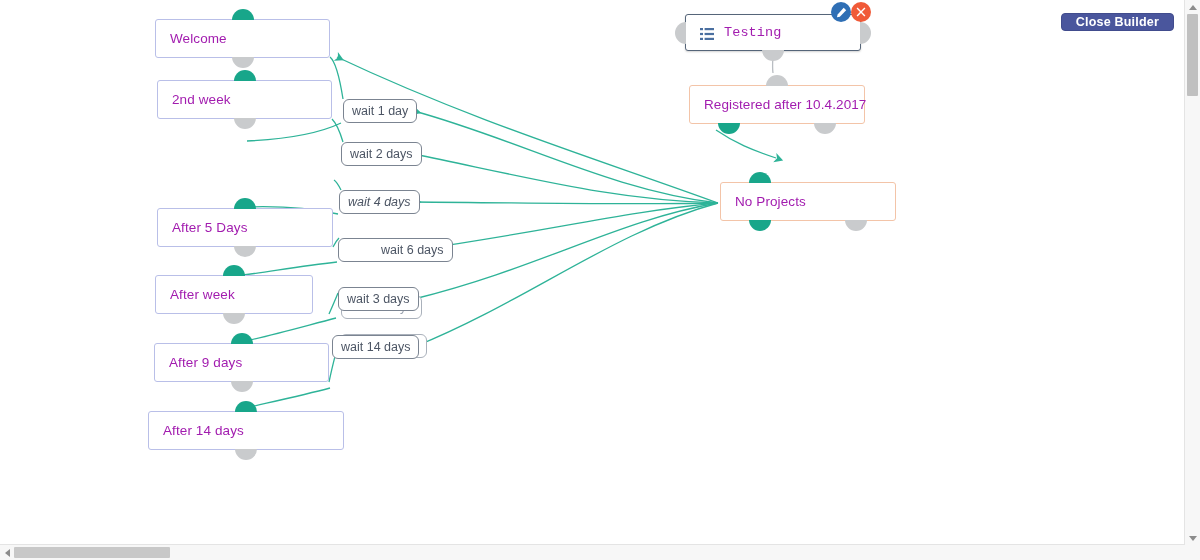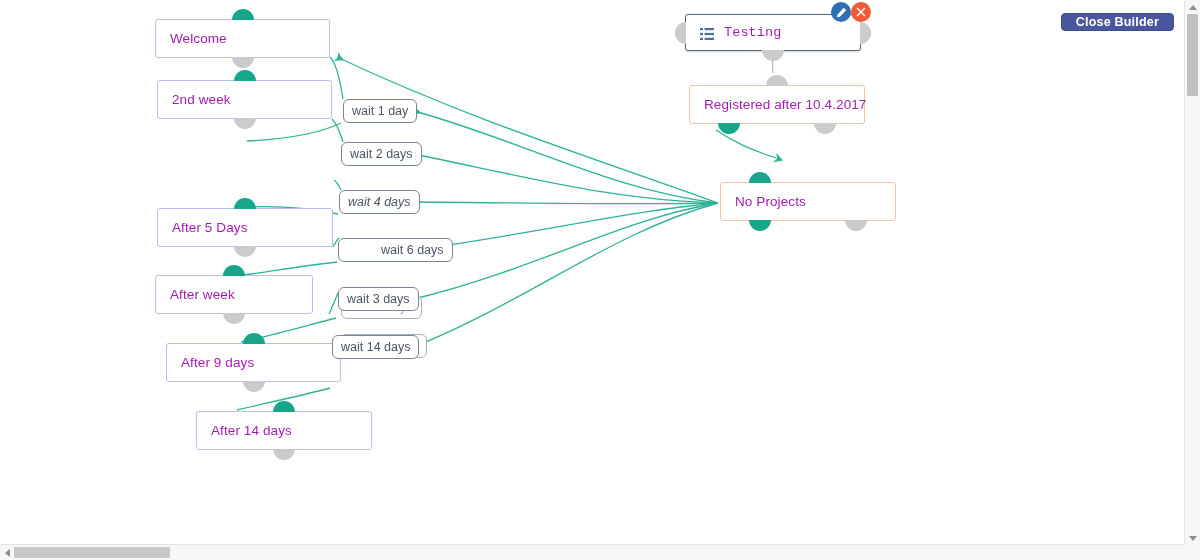--- a/index.html
+++ b/index.html
@@ -253,27 +253,27 @@
     <span class="conn out"></span>
     <span class="node-label">After 5 Days</span>
   </div>
 
   <div class="node email" style="left:155px;top:275px;width:158px;height:39px;">
     <span class="conn in"></span>
     <span class="conn out"></span>
     <span class="node-label">After week</span>
   </div>
 
-  <div class="node email" style="left:154px;top:343px;width:175px;height:39px;margin-left:12px;">
+  <div class="node email" style="left:154px;top:343px;width:175px;height:39px;">
     <span class="conn in"></span>
     <span class="conn out"></span>
     <span class="node-label">After 9 days</span>
   </div>
 
-  <div class="node email" style="left:148px;top:411px;width:176px;height:39px;margin-left:48px;">
+  <div class="node email" style="left:148px;top:411px;width:196px;height:39px;">
     <span class="conn in"></span>
     <span class="conn out"></span>
     <span class="node-label">After 14 days</span>
   </div>
 
   <div class="wait-pill under" style="left:341px;top:295px;">
     <span>wait 8 days</span>
   </div>
   <div class="wait-pill under" style="left:340px;top:334px;">
     <span>wait 12 days</span>

